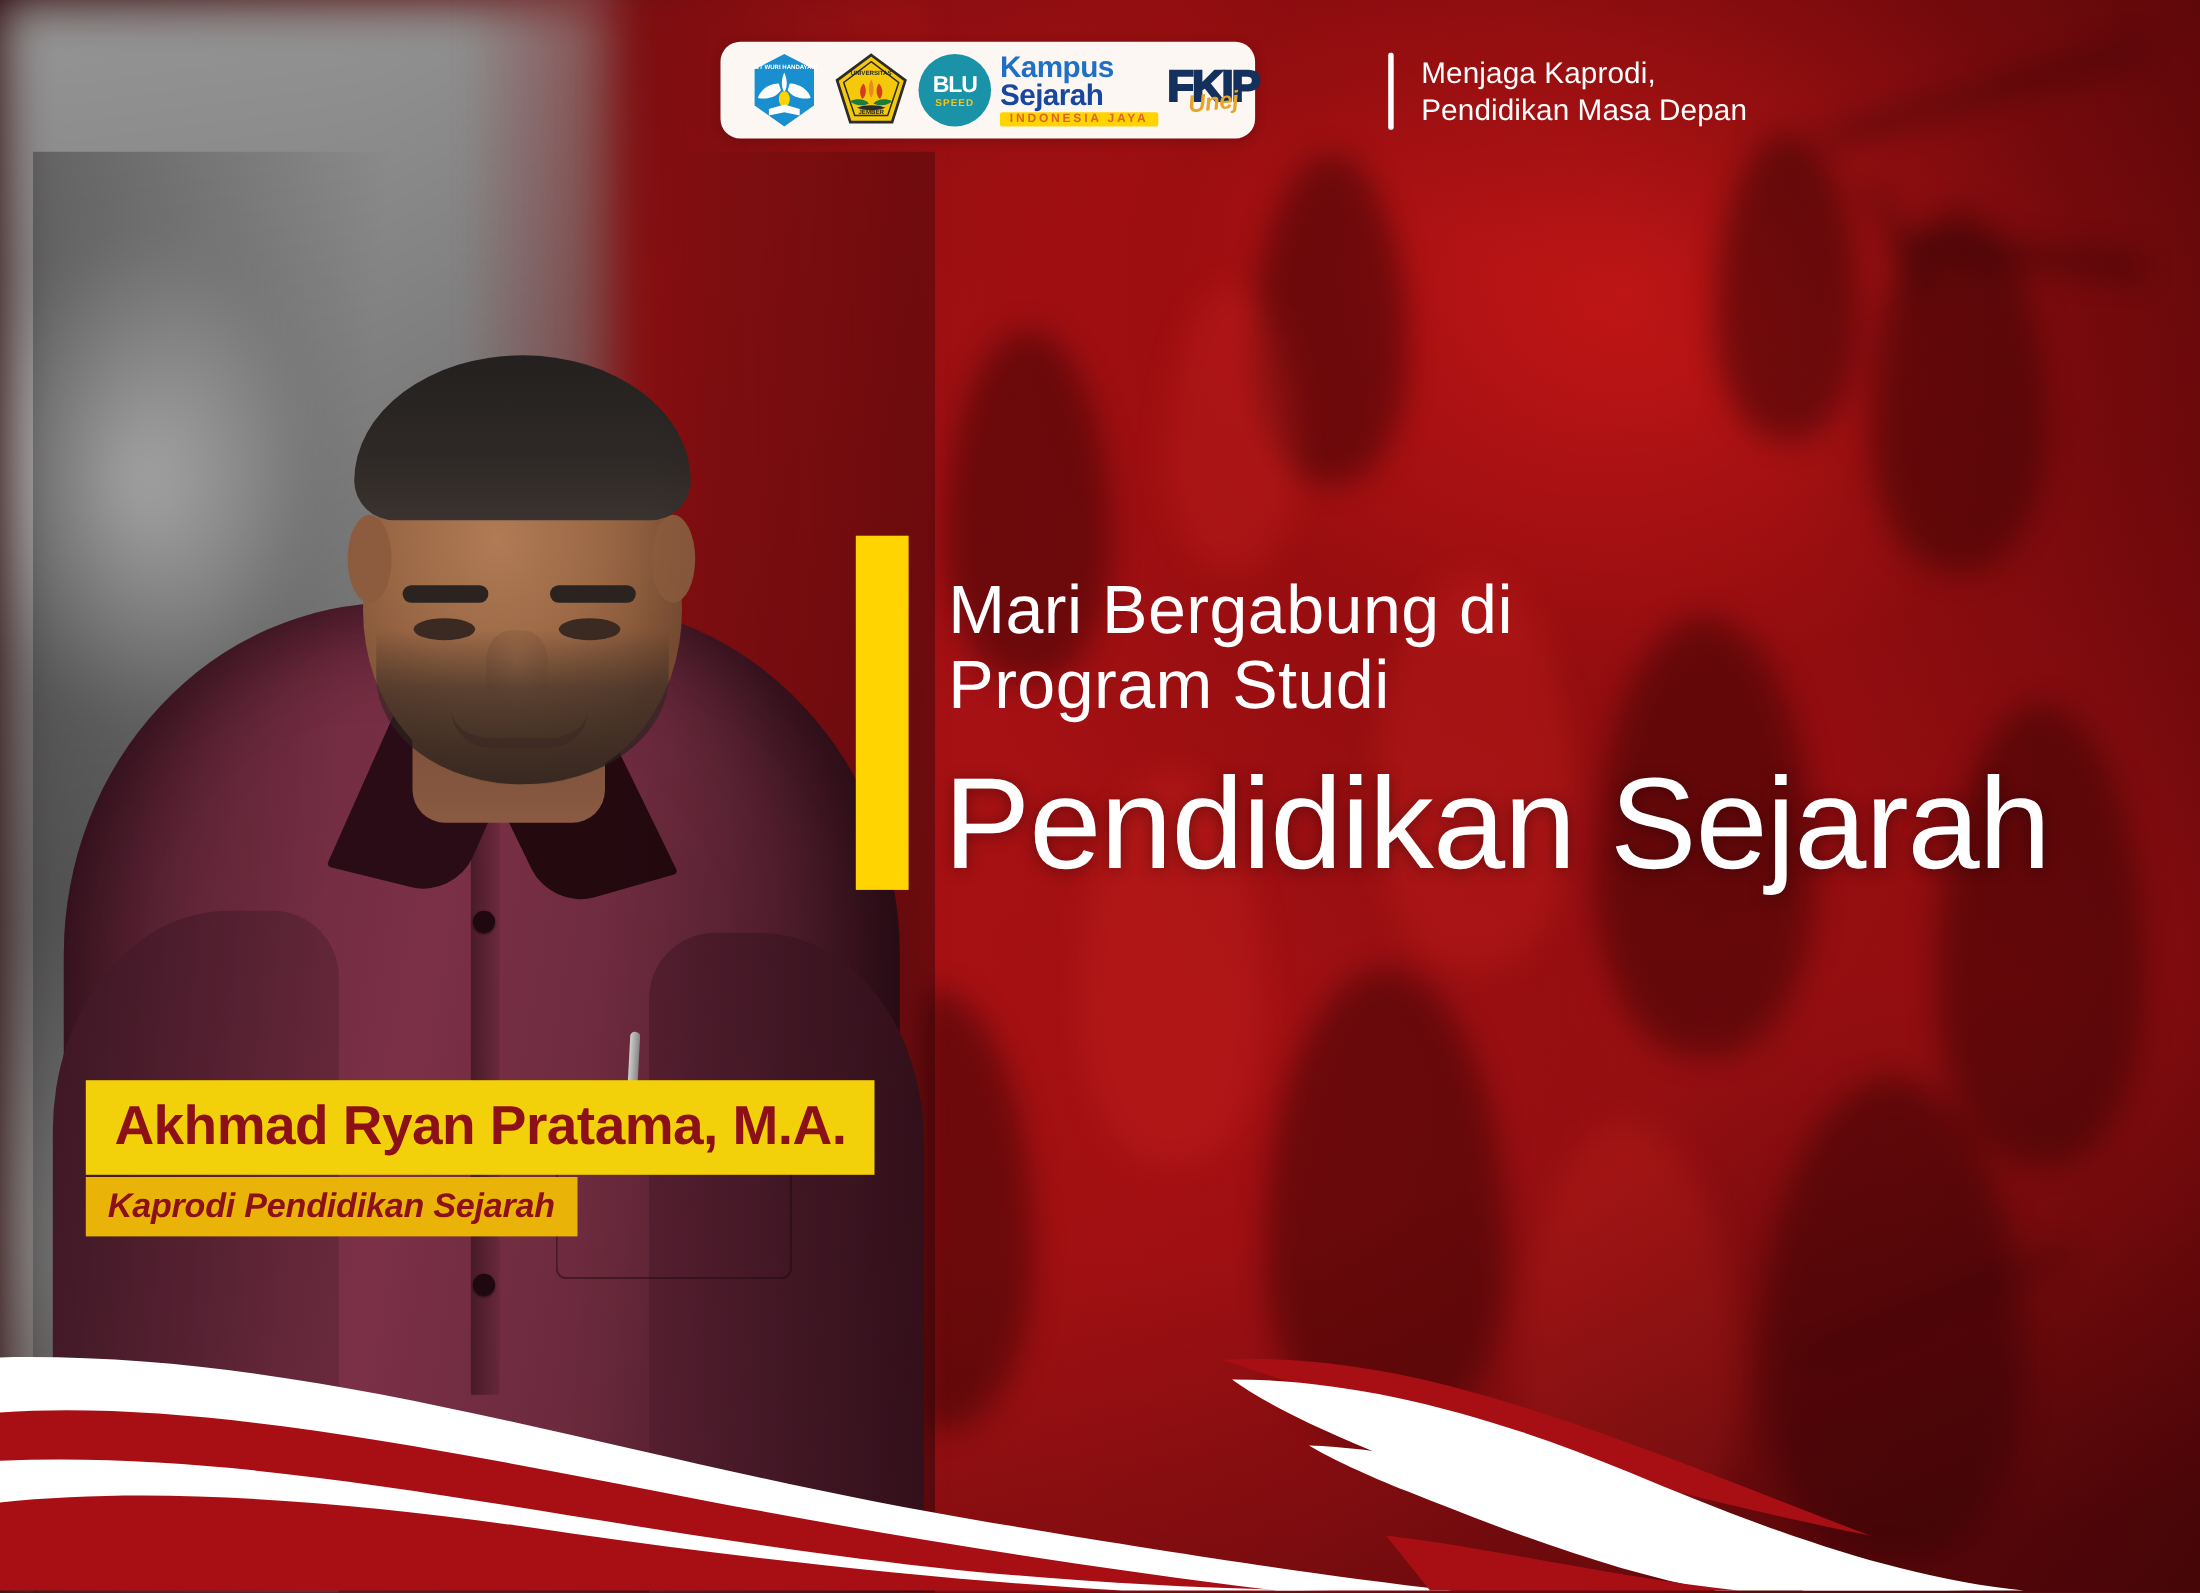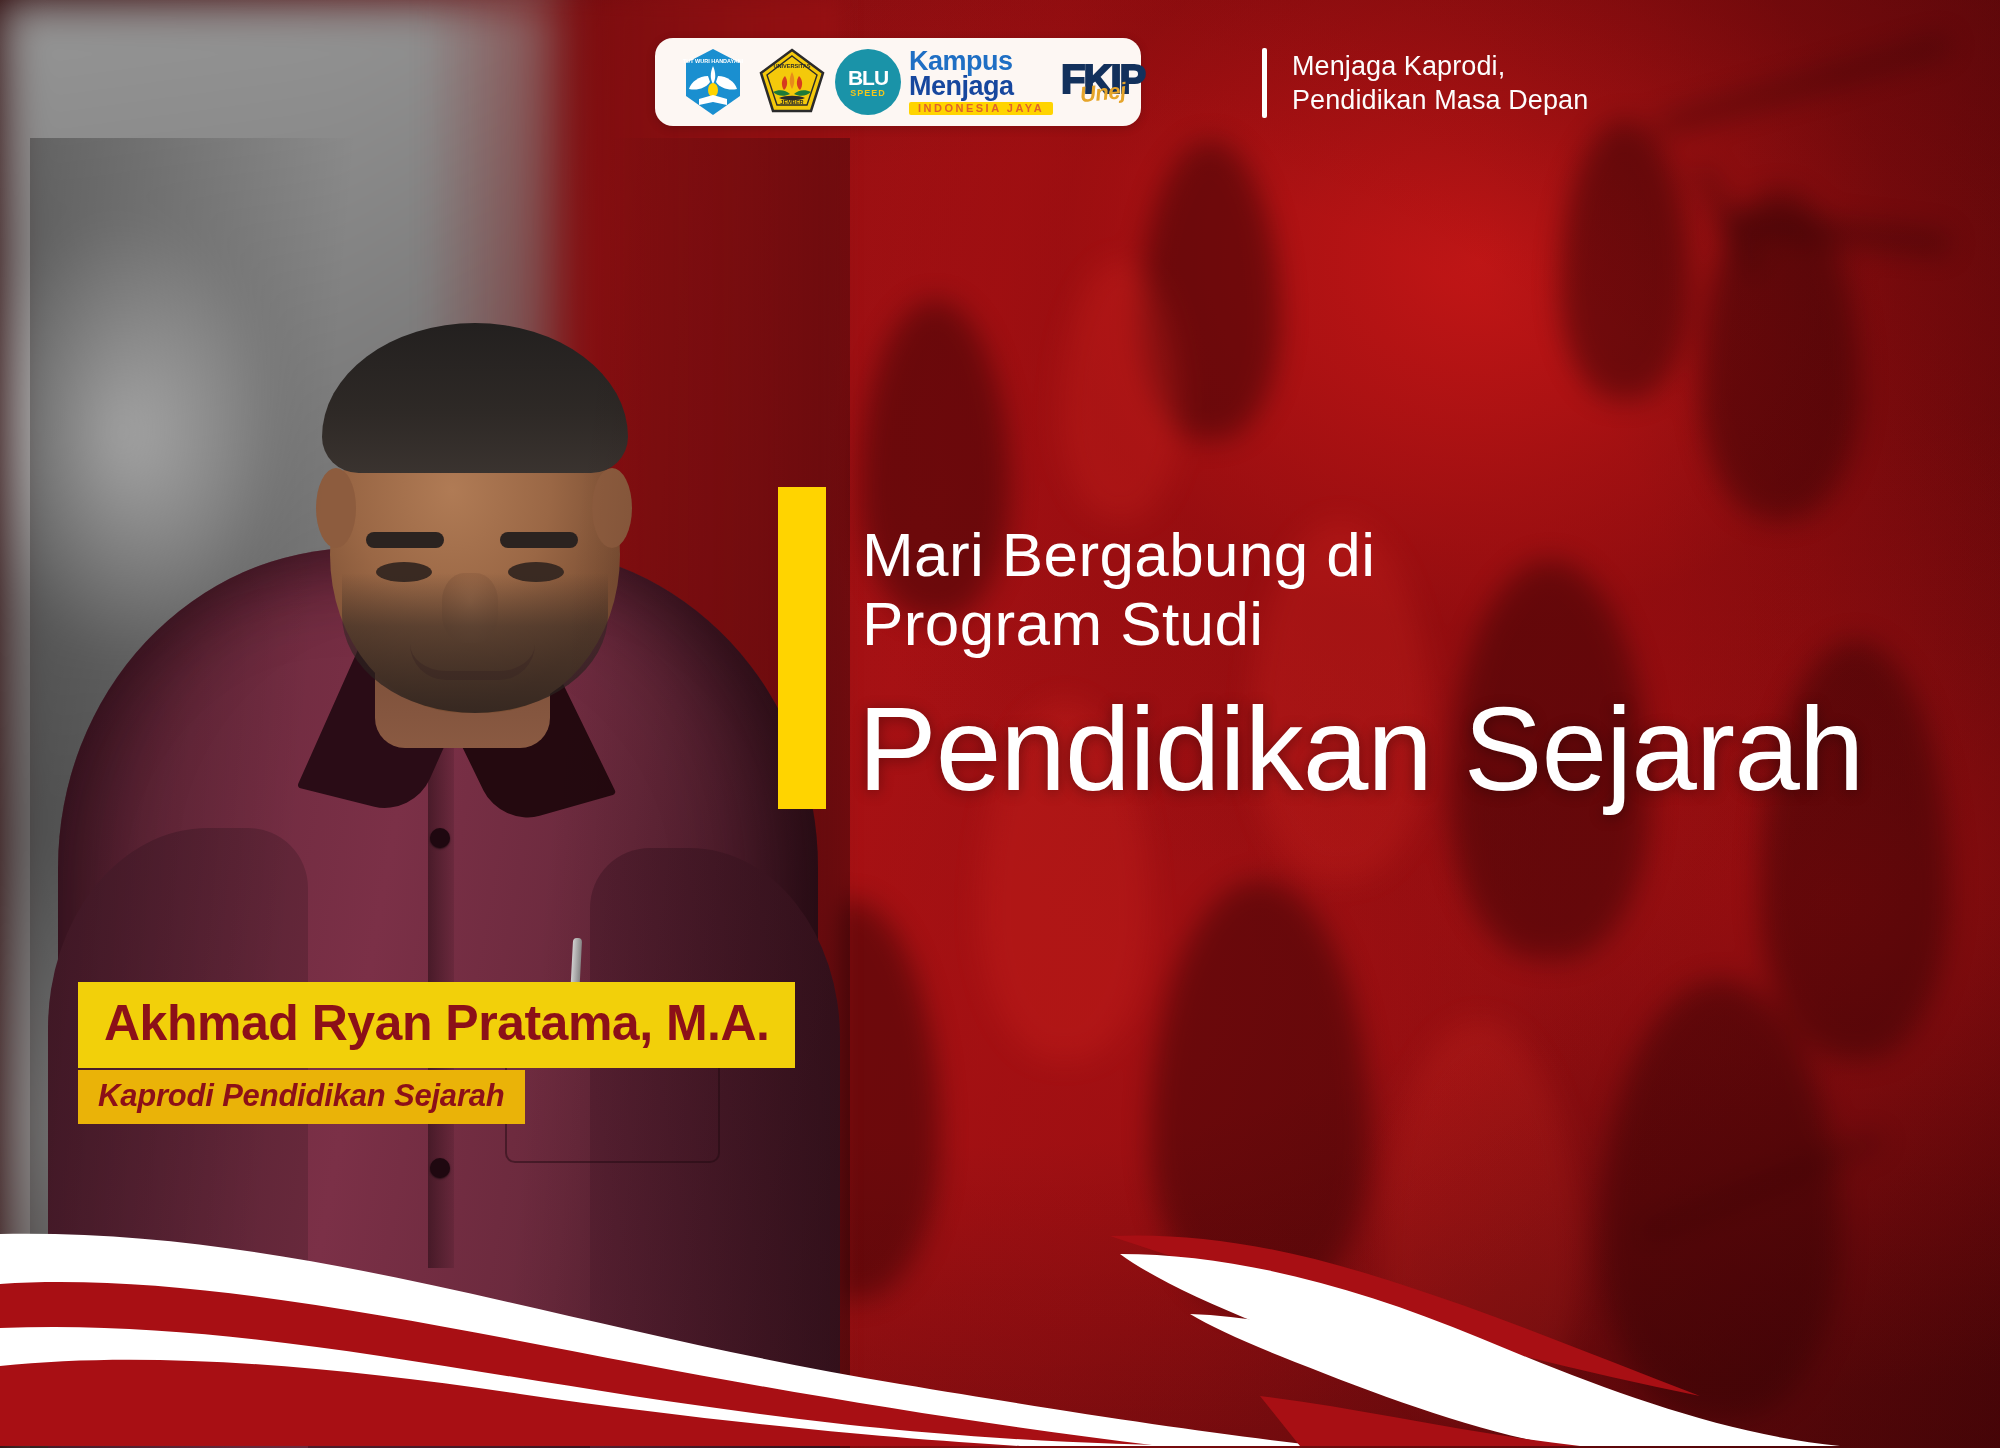--- a/index.html
+++ b/index.html
@@ -289,21 +289,21 @@
       </svg>
     </div>
 
     <div class="logo lg-blu">
       <span class="blu-txt">BLU</span>
       <span class="blu-sub">SPEED</span>
     </div>
 
     <div class="logo lg-km">
       <span class="km1">Kampus</span>
-      <span class="km2">Menjaga</span>
+      <span class="km2">Sejarah</span>
       <span class="km3">INDONESIA JAYA</span>
     </div>
 
     <div class="logo lg-fkip">
       <span class="fkip1">FKIP</span>
       <span class="fkip2">Unej</span>
     </div>
 
   </div>
 

